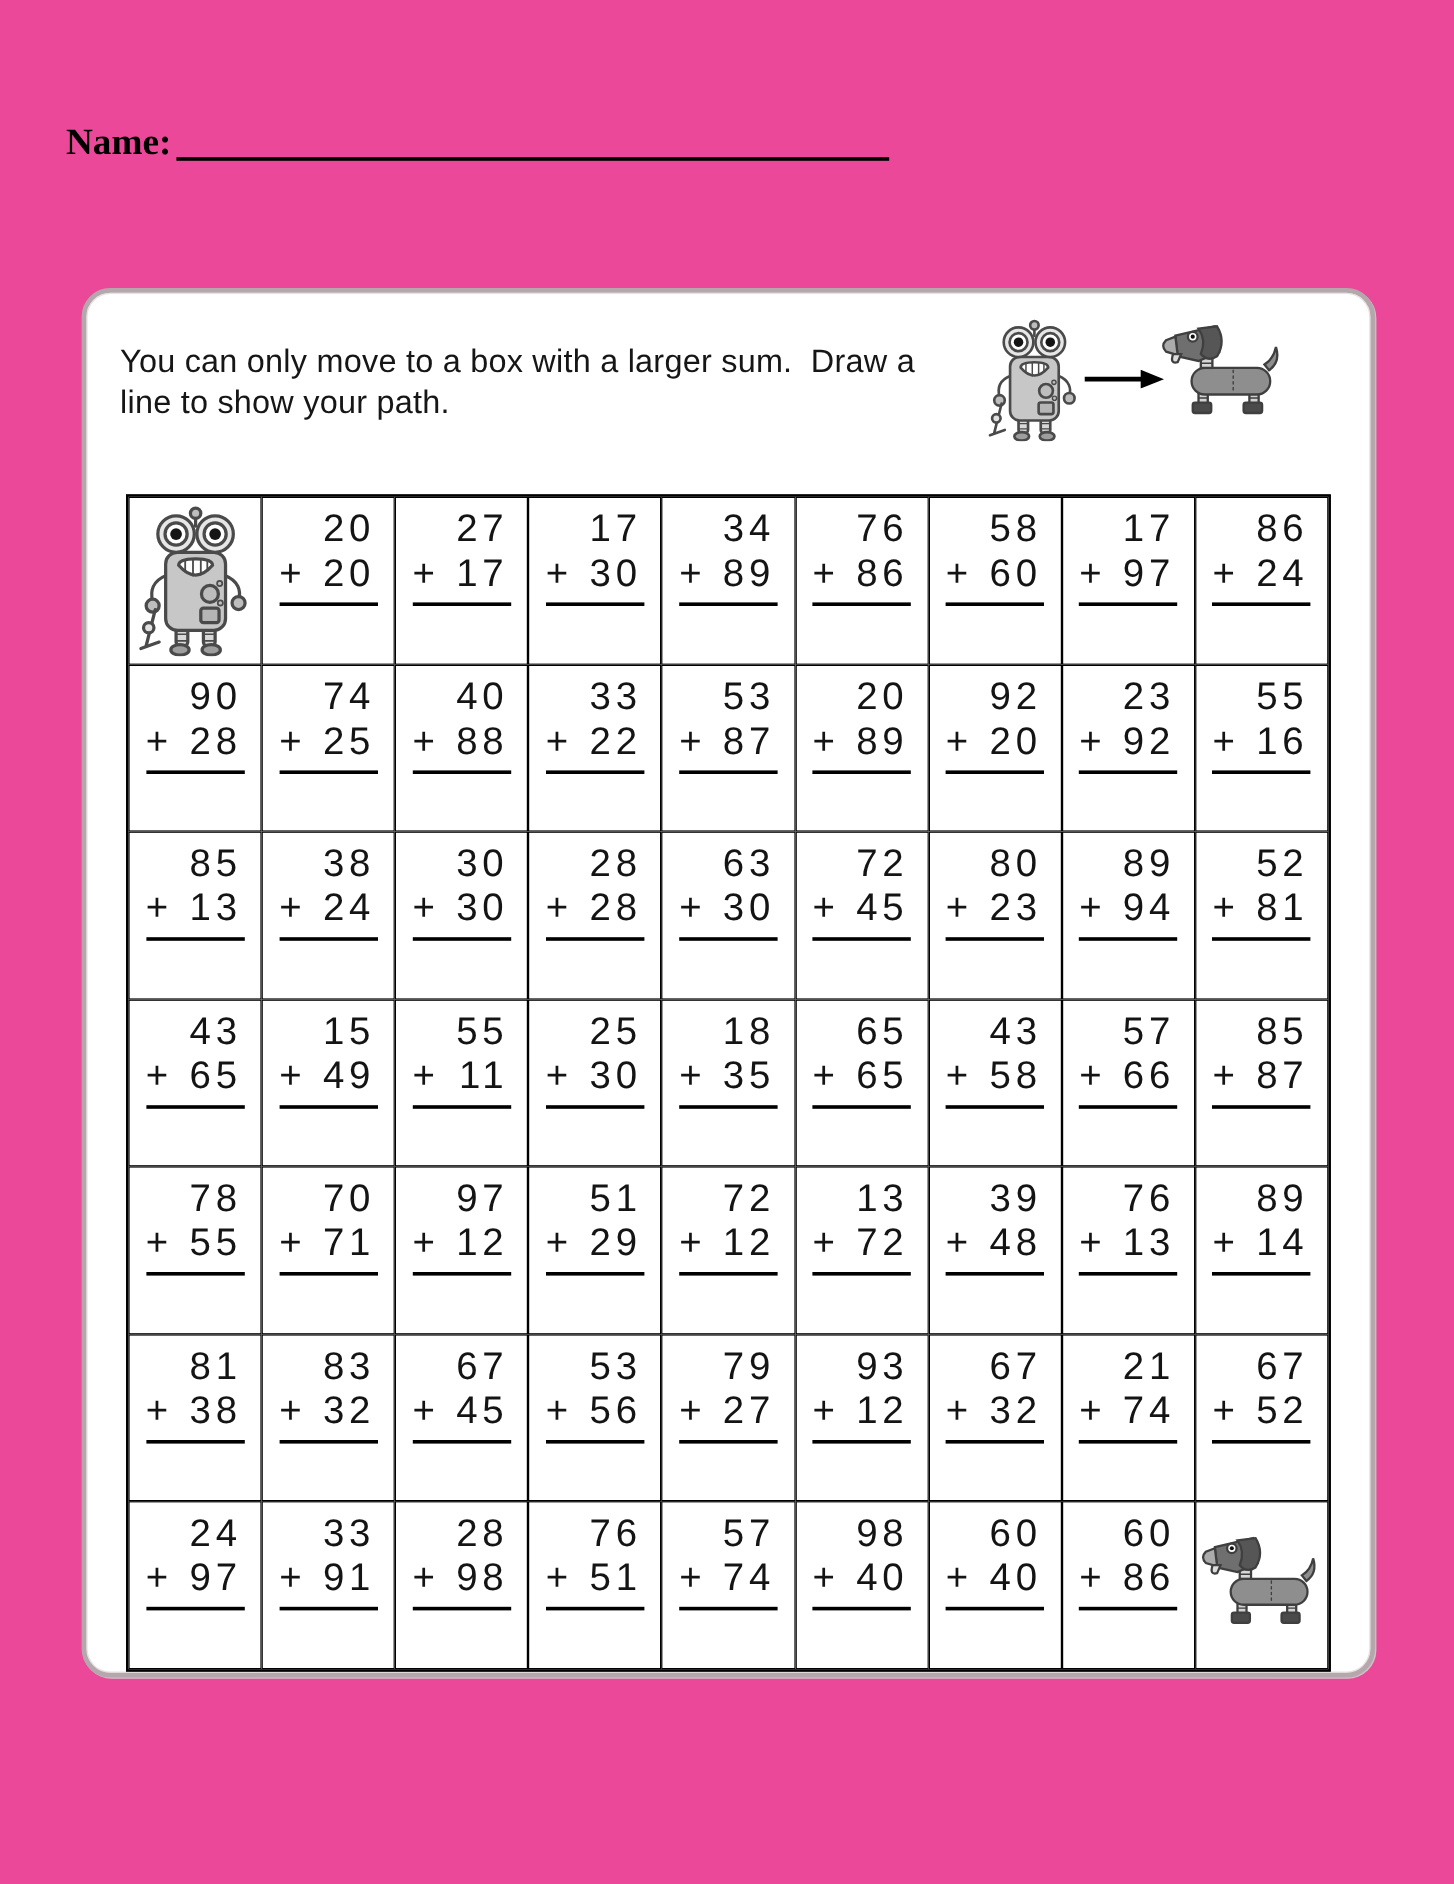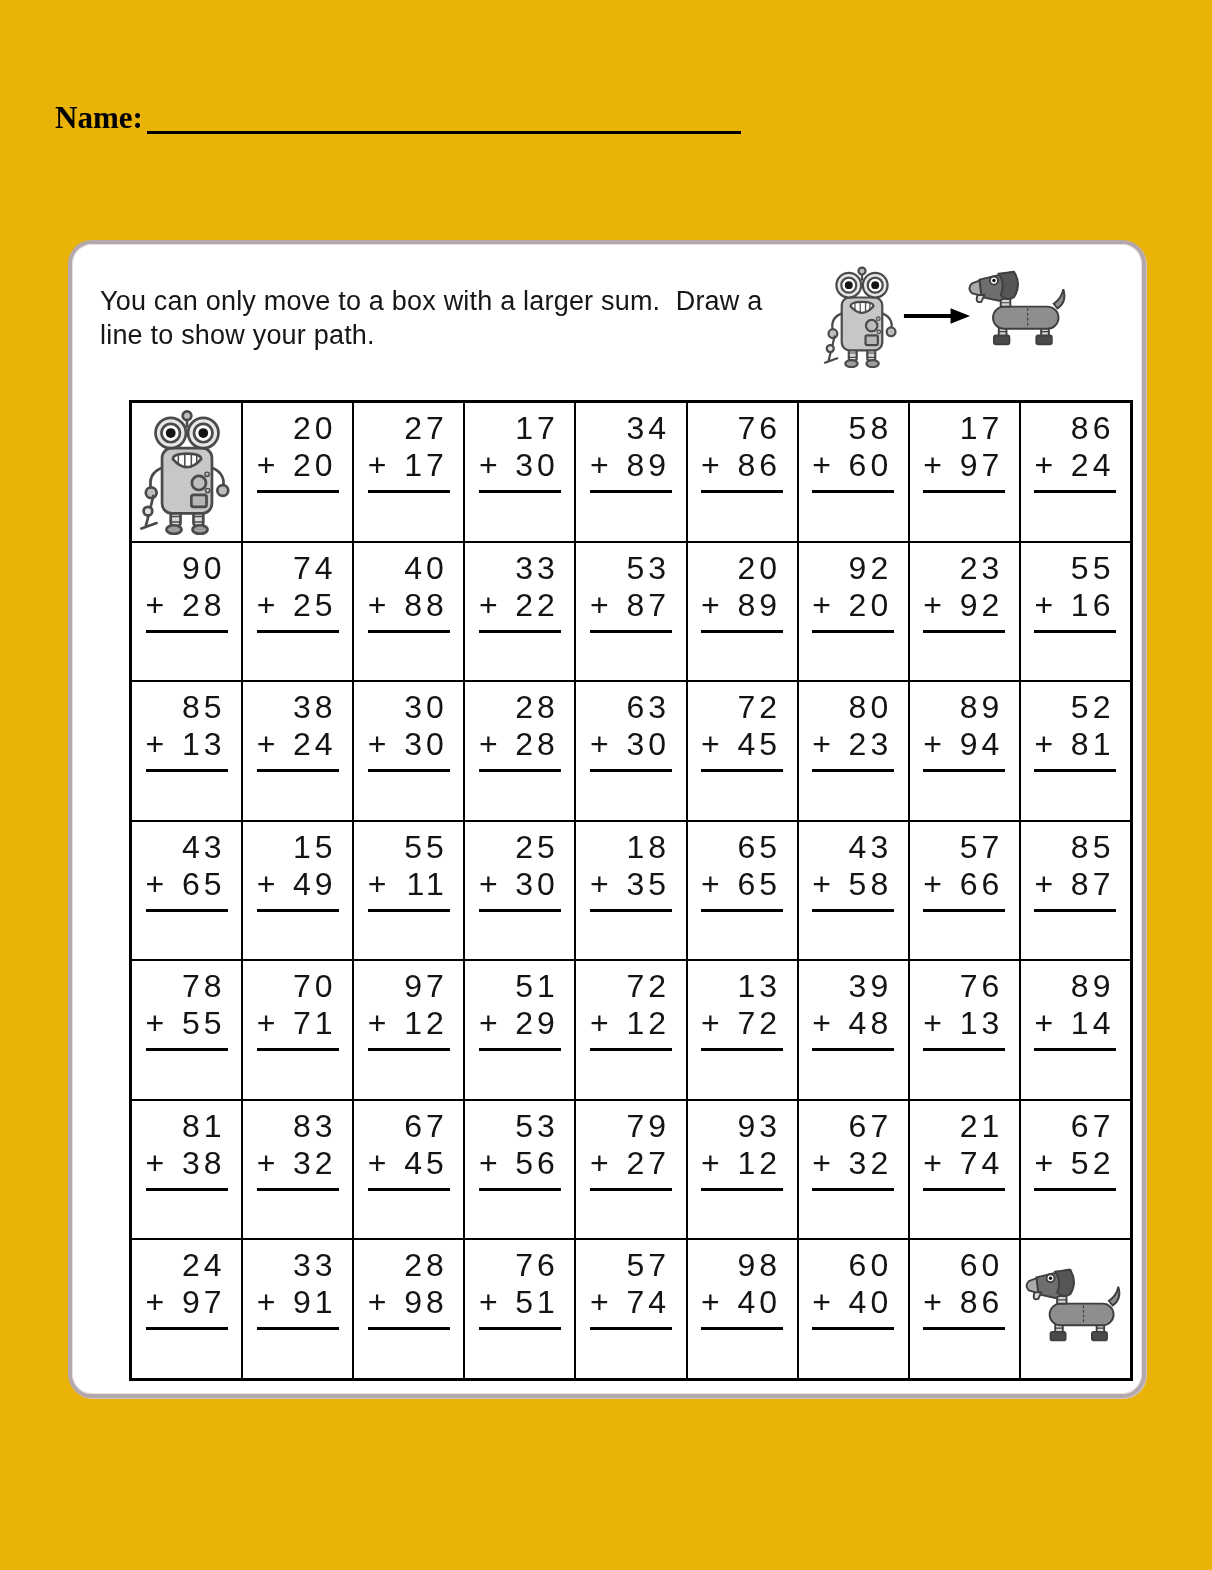--- a/index.html
+++ b/index.html
@@ -1,16 +1,16 @@
 <!DOCTYPE html>
 <html><head>
 <meta charset="utf-8">
 <style>
   html,body{margin:0;padding:0;background:#fff;}
-  .page{position:relative;width:1212px;height:1570px;background:#eab308;overflow:hidden;
+  .page{position:relative;width:1212px;height:1570px;background:#ec4899;overflow:hidden;
         font-family:"Liberation Sans",sans-serif;color:#111;}
 
   
   .name-label{position:absolute;left:55px;top:100px;font-family:"Liberation Serif",serif;
               font-weight:bold;font-size:31px;color:#000;}
   .name-line{position:absolute;left:147px;top:131px;width:594px;height:0;border-top:3px solid #000;}
 
   
   .frame{position:absolute;left:68px;top:240px;width:1070px;height:1150px;
          border:4px solid #b5a8ac;border-radius:24px;background:#fff;
@@ -20,23 +20,23 @@
   .instructions{position:absolute;left:100px;top:284px;width:680px;
                 font-size:27px;line-height:34px;color:#161616;letter-spacing:0.2px;}
   .instructions div{white-space:pre;}
 
   
   .intro-robot{position:absolute;left:822px;top:264px;}
   .intro-arrow{position:absolute;left:902px;top:308px;}
   .intro-dog{position:absolute;left:966px;top:268px;}
 
   
-  .grid{position:absolute;left:105px;top:400px;width:1000px;height:977px;
+  .grid{position:absolute;left:105px;top:412px;width:1000px;height:977px;
         display:grid;grid-template-columns:repeat(9,1fr);grid-template-rows:repeat(7,1fr);
-        border:2.5px solid #000;background:#000;grid-gap:0;margin-left:24px;}
+        border:2.5px solid #000;background:#000;grid-gap:0;}
   .cell{background:#fff;border:1px solid #000;display:flex;align-items:flex-start;justify-content:center;overflow:hidden;}
 
   .prob{width:82px;margin-top:7px;font-size:32px;line-height:37px;letter-spacing:4px;color:#141414;}
   .prob .top{text-align:right;padding-right:2px;}
   .prob .bot{display:flex;justify-content:space-between;align-items:baseline;
              border-bottom:3px solid #000;padding-bottom:6px;}
   .prob .bot .addend{padding-right:2px;}
   .cell .robot-art{margin-top:4px;}
   .cell .dog-art{margin-top:26px;}
 </style>

